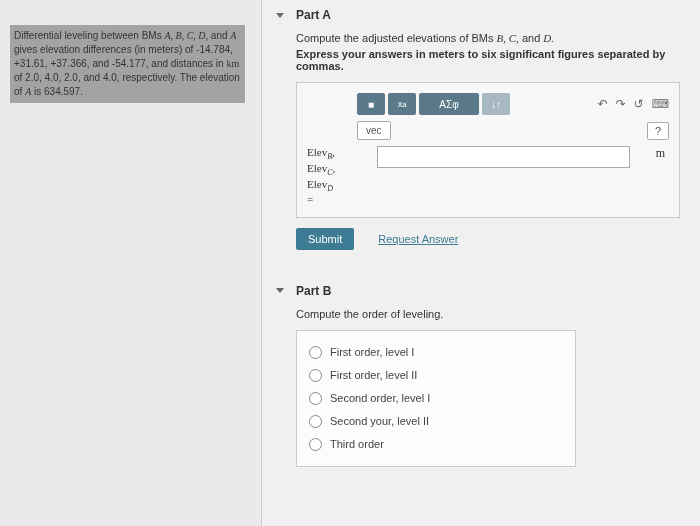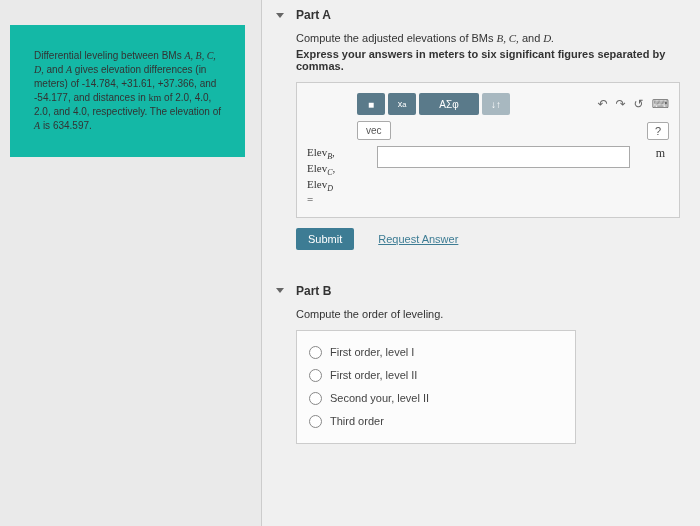--- a/index.html
+++ b/index.html
@@ -11,22 +11,22 @@
     font-size: 11px;
     color: #333;
     overflow: hidden;
   }
   .layout { display: flex; height: 100%; }
   .sidebar {
     width: 255px;
     padding: 25px 10px 10px 10px;
   }
   .problem-box {
-    background: #14b8a6;
-    padding: 24px;
+    background: #a3a3a3;
+    padding: 4px;
     font-size: 10px;
     line-height: 1.4;
     color: #333;
   }
   .problem-box i { font-style: italic; font-family: "Times New Roman", serif; }
   .main {
     flex: 1;
     background: #f0f0f0;
     padding: 0;
   }
@@ -189,20 +189,24 @@
         <div class="opt">
             <span class="radio"></span>
             <span>First order, level I</span>
           </div>
         <div class="opt">
             <span class="radio"></span>
             <span>First order, level II</span>
           </div>
         <div class="opt">
             <span class="radio"></span>
+            <span>Second order, level I</span>
+          </div>
+        <div class="opt">
+            <span class="radio"></span>
             <span>Second your, level II</span>
           </div>
         <div class="opt">
             <span class="radio"></span>
             <span>Third order</span>
           </div>
       </div>
     </div>
   </div>
 </div>

